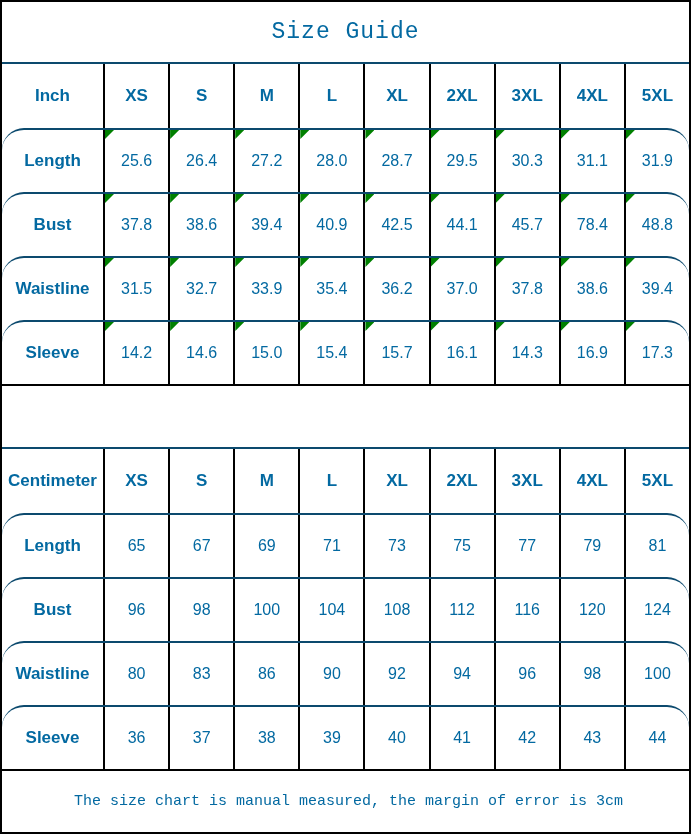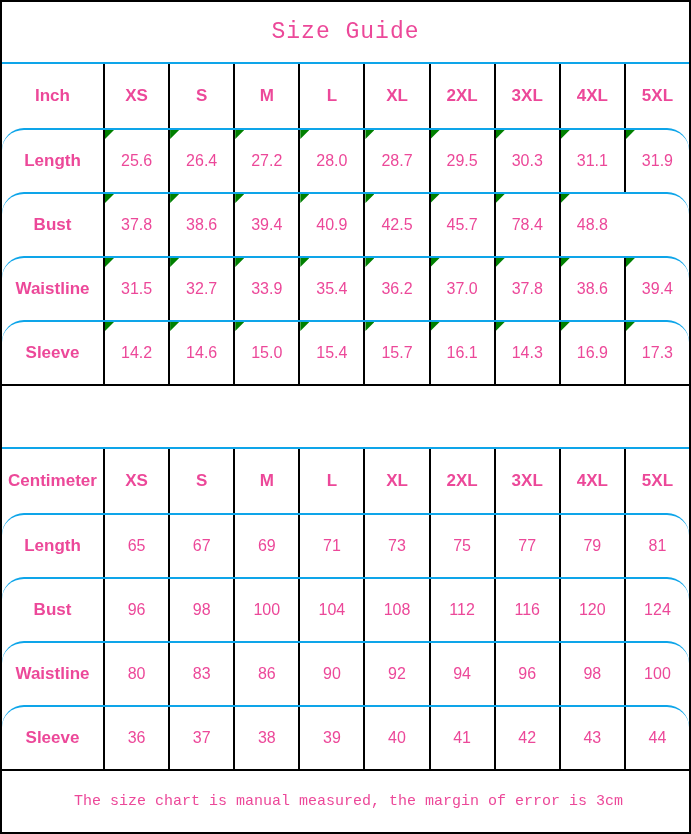--- a/index.html
+++ b/index.html
@@ -3,40 +3,40 @@
 <meta charset="utf-8">
 <style>
   html, body { margin: 0; padding: 0; background: #fff; }
   * { box-sizing: border-box; }
 
   .sheet {
     width: 691px;
     height: 834px;
     border: 2px solid #000;
     background: #fff;
-    color: #ec4899;
+    color: #0369a1;
     display: flex;
     flex-direction: column;
     font-family: "Liberation Sans", sans-serif;
   }
 
   .title-row {
     height: 60px;
     display: flex;
     align-items: center;
     justify-content: center;
     font-family: "Liberation Mono", "DejaVu Sans Mono", monospace;
     font-size: 23px;
     letter-spacing: 1px;
   }
 
   .t-row {
     display: grid;
     grid-template-columns: 101px repeat(9, 1fr);
-    border-top: 2px solid #0ea5e9;
+    border-top: 2px solid #0c4a6e;
   }
   .t-row > div {
     display: flex;
     align-items: center;
     justify-content: center;
     position: relative;
     overflow: hidden;
   }
   .t-row > div + div { border-left: 2px solid #000; }
 
@@ -141,20 +141,24 @@
         <div>
           <span class="corner-tri"></span>
           <span>40.9</span>
         </div>
         <div>
           <span class="corner-tri"></span>
           <span>42.5</span>
         </div>
         <div>
           <span class="corner-tri"></span>
+          <span>44.1</span>
+        </div>
+        <div>
+          <span class="corner-tri"></span>
           <span>45.7</span>
         </div>
         <div>
           <span class="corner-tri"></span>
           <span>78.4</span>
         </div>
         <div>
           <span class="corner-tri"></span>
           <span>48.8</span>
         </div>

